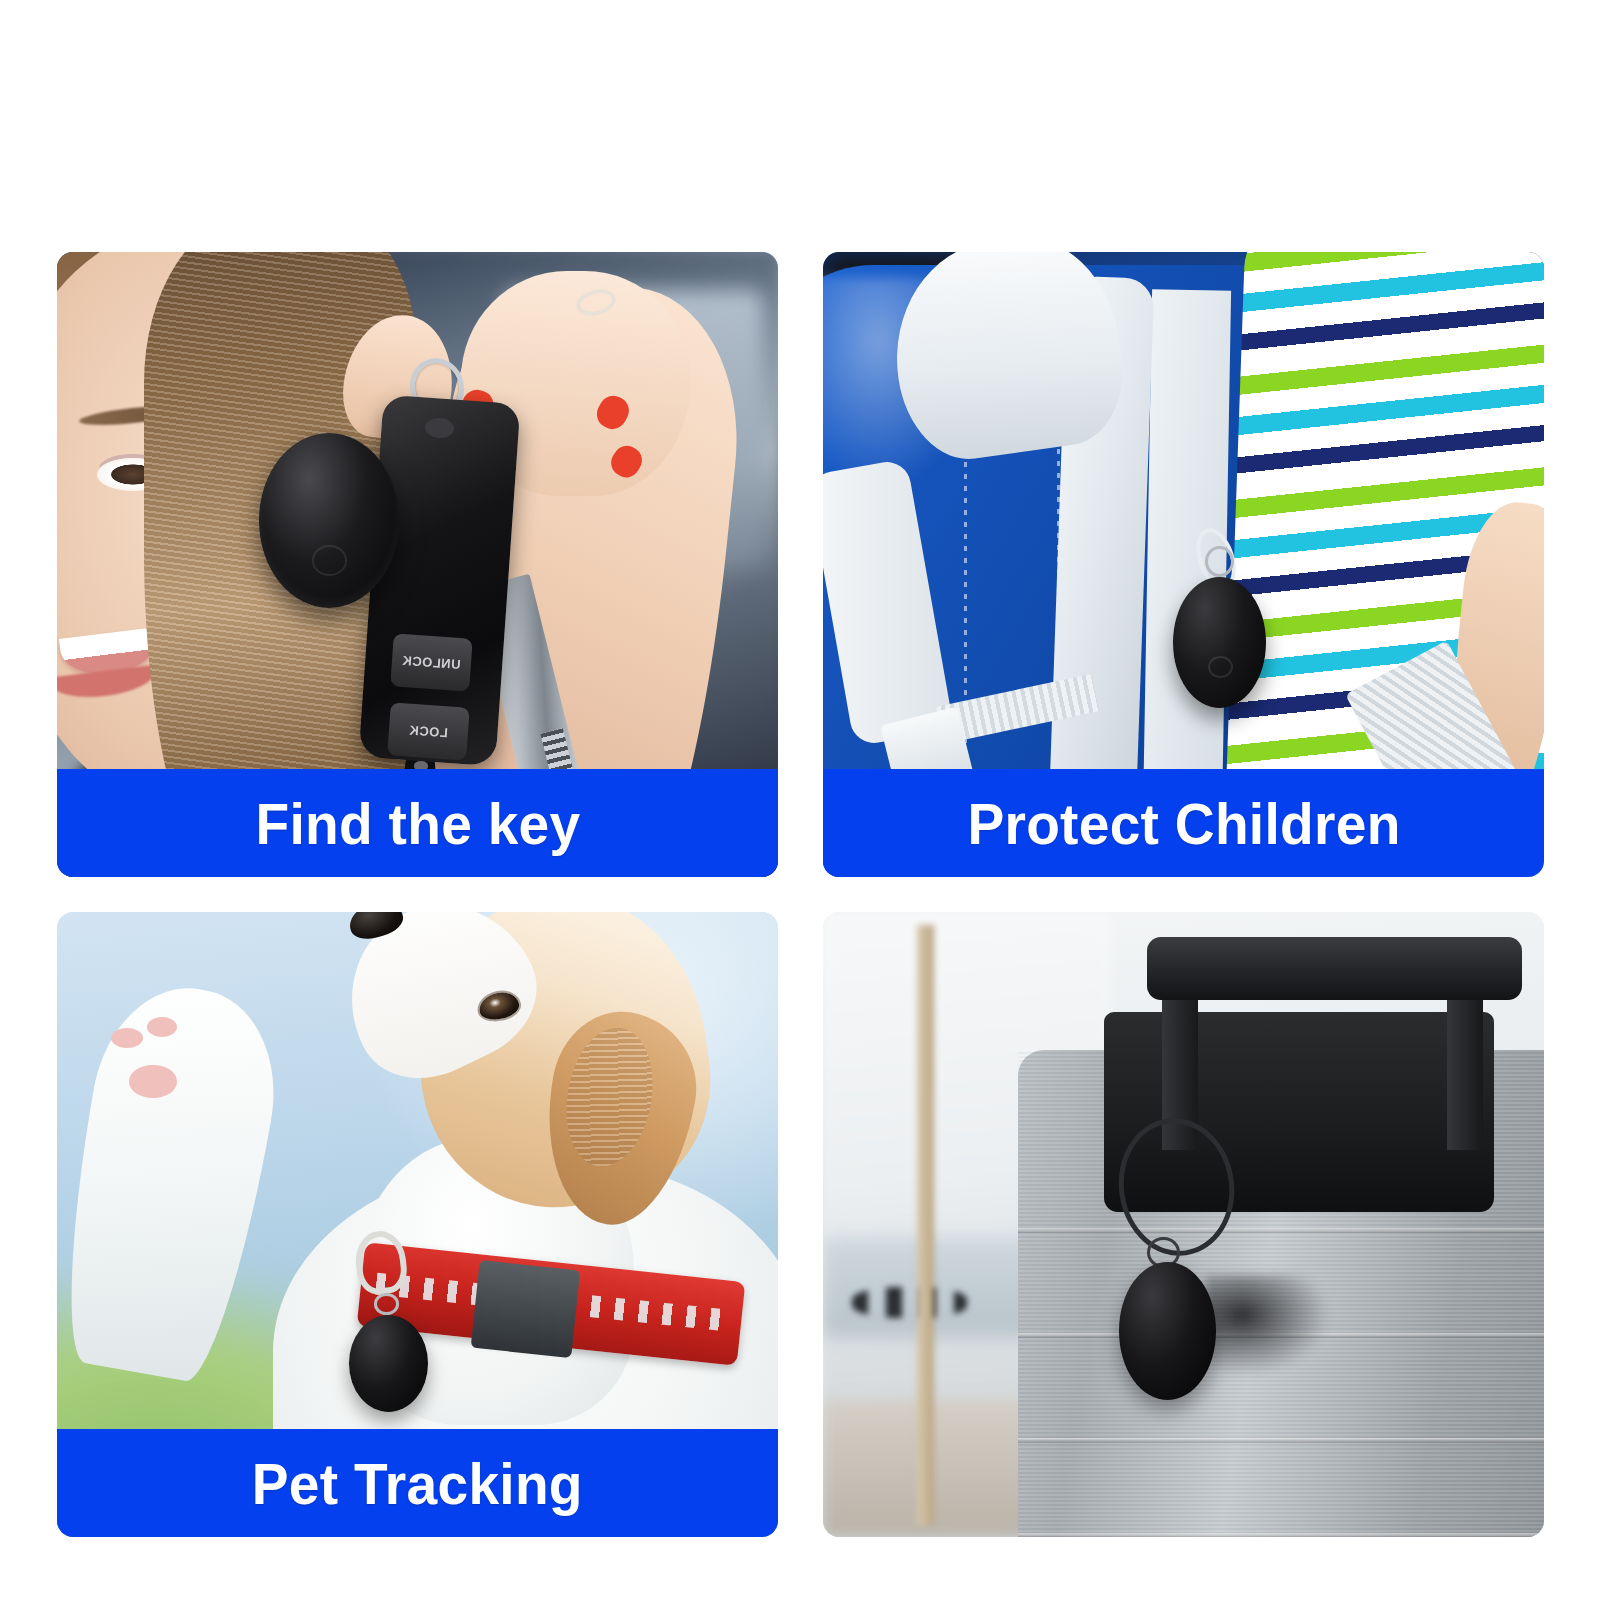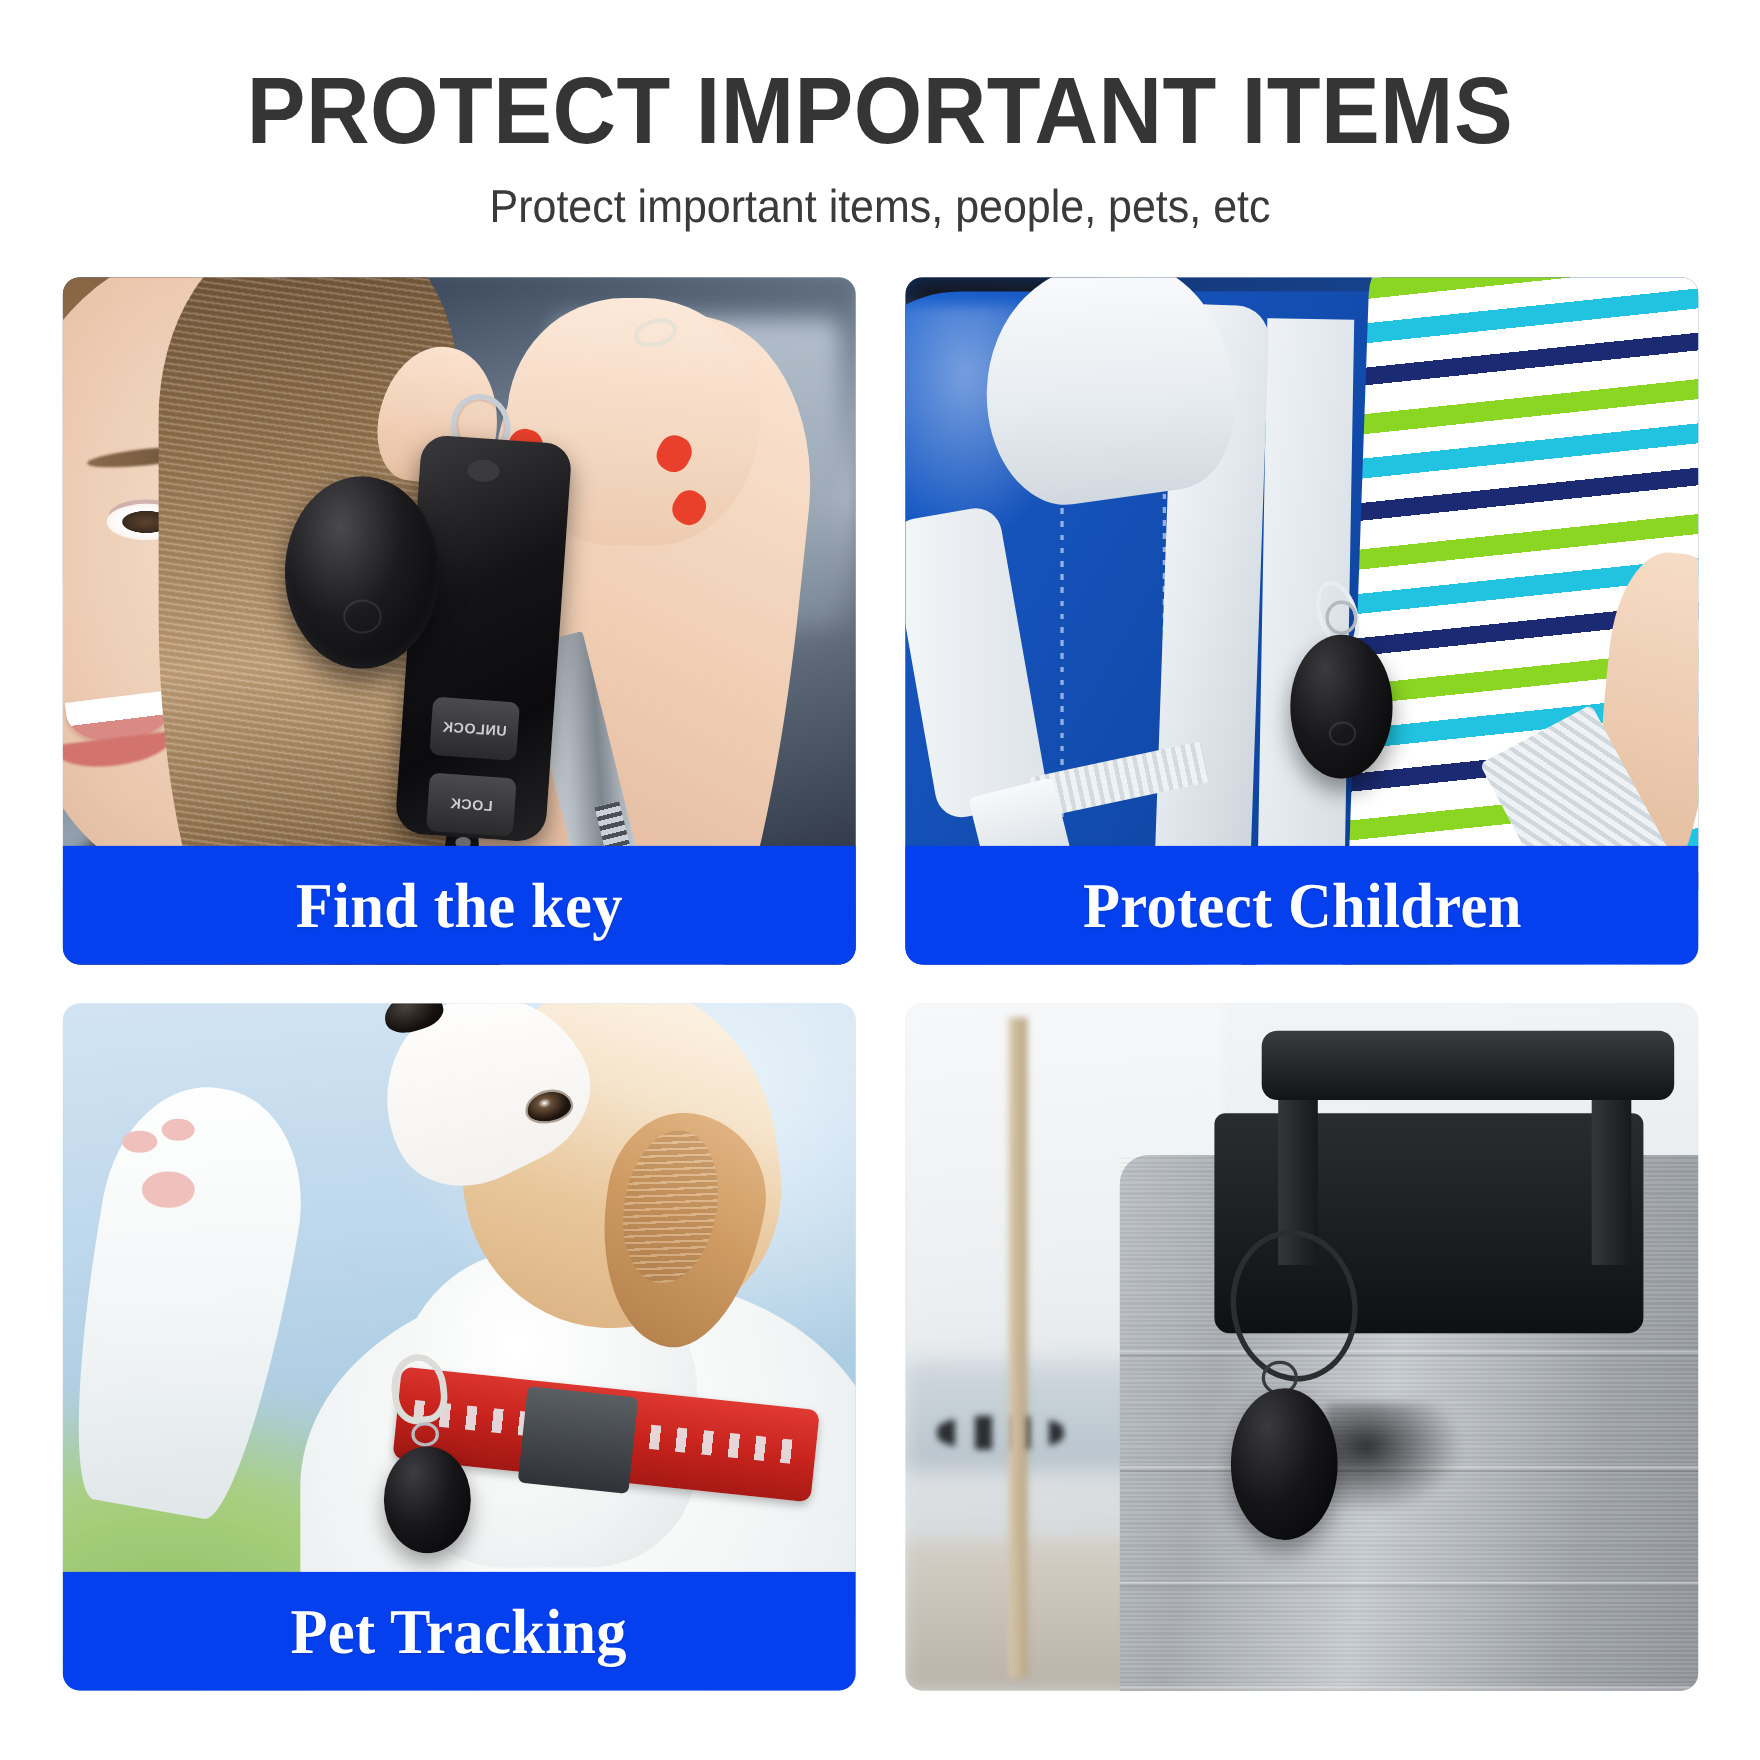--- a/index.html
+++ b/index.html
@@ -77,21 +77,20 @@
   
   .caption {
     position: absolute;
     left: 0; right: 0; bottom: 0;
     height: 108px;
     background: #0540ee;
     display: flex;
     align-items: center;
     justify-content: center;
     z-index: 40;
-    font-family: Liberation Serif, serif;
   }
   .caption-text {
     color: #ffffff;
     font-size: 58px;
     font-weight: 700;
     letter-spacing: 0.3px;
     transform: scaleX(0.95);
     white-space: nowrap;
     text-shadow: 0 1px 2px rgba(0,0,0,.18);
   }
@@ -527,24 +526,20 @@
     position: absolute; left: 53%; top: 58%; width: 17%; height: 16%;
     background: radial-gradient(ellipse at 30% 40%, rgba(20,20,22,.85) 0%, rgba(20,20,22,0) 72%);
     filter: blur(4px);
   }
 </style>
 </head>
 <body>
 
 <div id="page">
 
-  <div class="header">
-    <div class="title">PROTECT IMPORTANT ITEMS</div>
-    <div class="subtitle">Protect important items, people, pets, etc</div>
-  </div>
 
   <div class="grid">
 
     <div class="card">
       <div class="photo p1">
         <div class="carseat"></div>
         <div class="window"></div>
         <div class="shoulder"></div>
         <div class="hair2"></div>
         <div class="face"></div>

